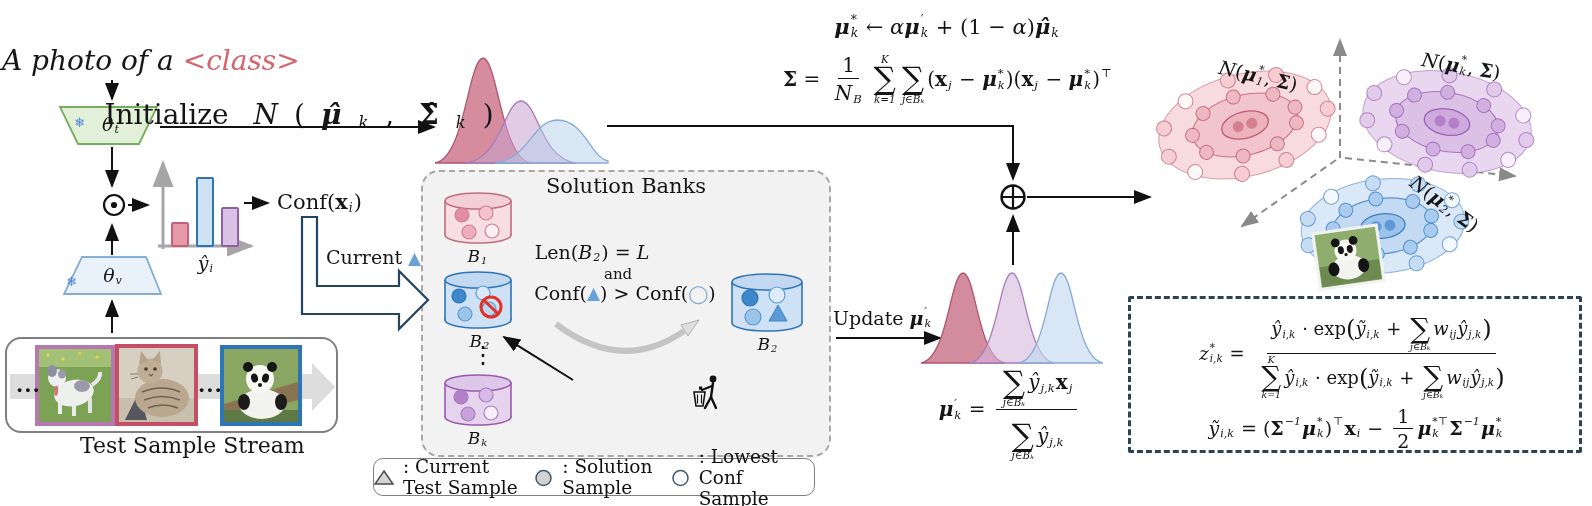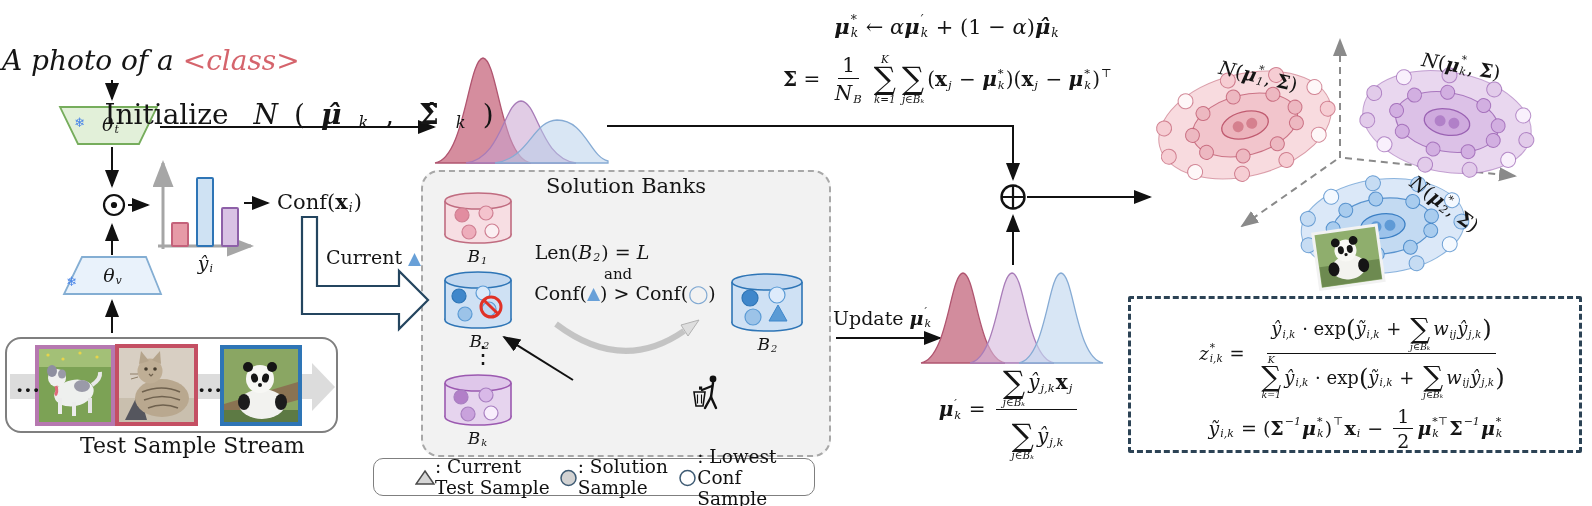--- a/index.html
+++ b/index.html
@@ -28,21 +28,21 @@
   .bigop .op{font-size:1.55em;line-height:0.95;font-style:normal;}
   .bigop .lim{font-size:0.52em;font-style:italic;min-height:0.65em;}
   .kb-box{left:421px;top:170px;width:410px;height:287px;background:#f2f2f2;
           border:2.5px dashed #a8a8a8;border-radius:18px;}
   .closed-box{left:1128px;top:296px;width:454px;height:157px;background:#fff;
           border:3px dashed #2c4355;border-radius:2px;}
   .stream-box{left:5px;top:337px;width:333px;height:96px;background:#fff;
           border:2px solid #7f7f7f;border-radius:16px;}
   .legend-box{left:373px;top:458px;width:442px;height:38px;background:#fff;
           border:1.5px solid #7f7f7f;border-radius:10px;z-index:2;
-          display:flex;align-items:center;justify-content:center;font-size:18.5px;padding-left:41px;}
+          display:flex;align-items:center;justify-content:center;gap:9px;font-size:18.5px;}
   .legend-box .mk{display:inline-flex;align-items:center;}
   .lower-conf{left:573px;top:377px;width:108px;height:30px;background:#fdfdfd;
           border:1.5px solid #35536b;border-radius:2px;z-index:2;
           display:flex;align-items:center;justify-content:center;font-size:19px;}
   .snow{font-family:"DejaVu Sans",sans-serif;color:#4a86e8;font-size:13px;}
   .rot{transform-origin:left top;}
 </style>
 </head>
 <body>
 <div id="canvas">

